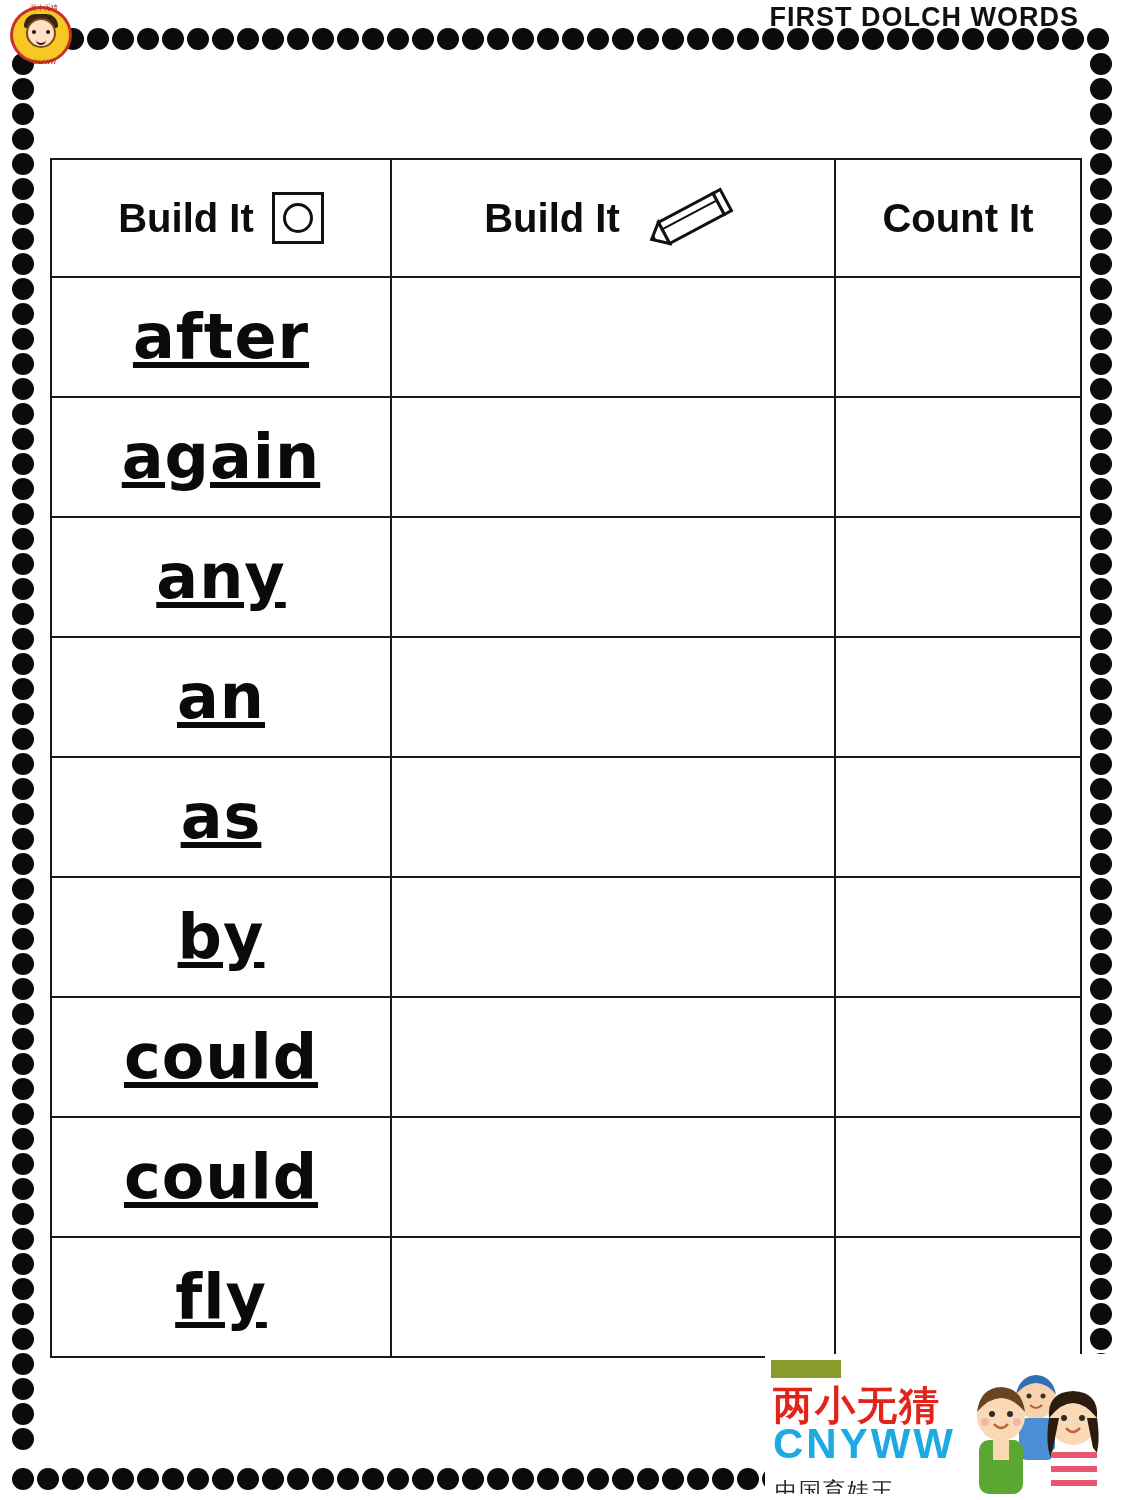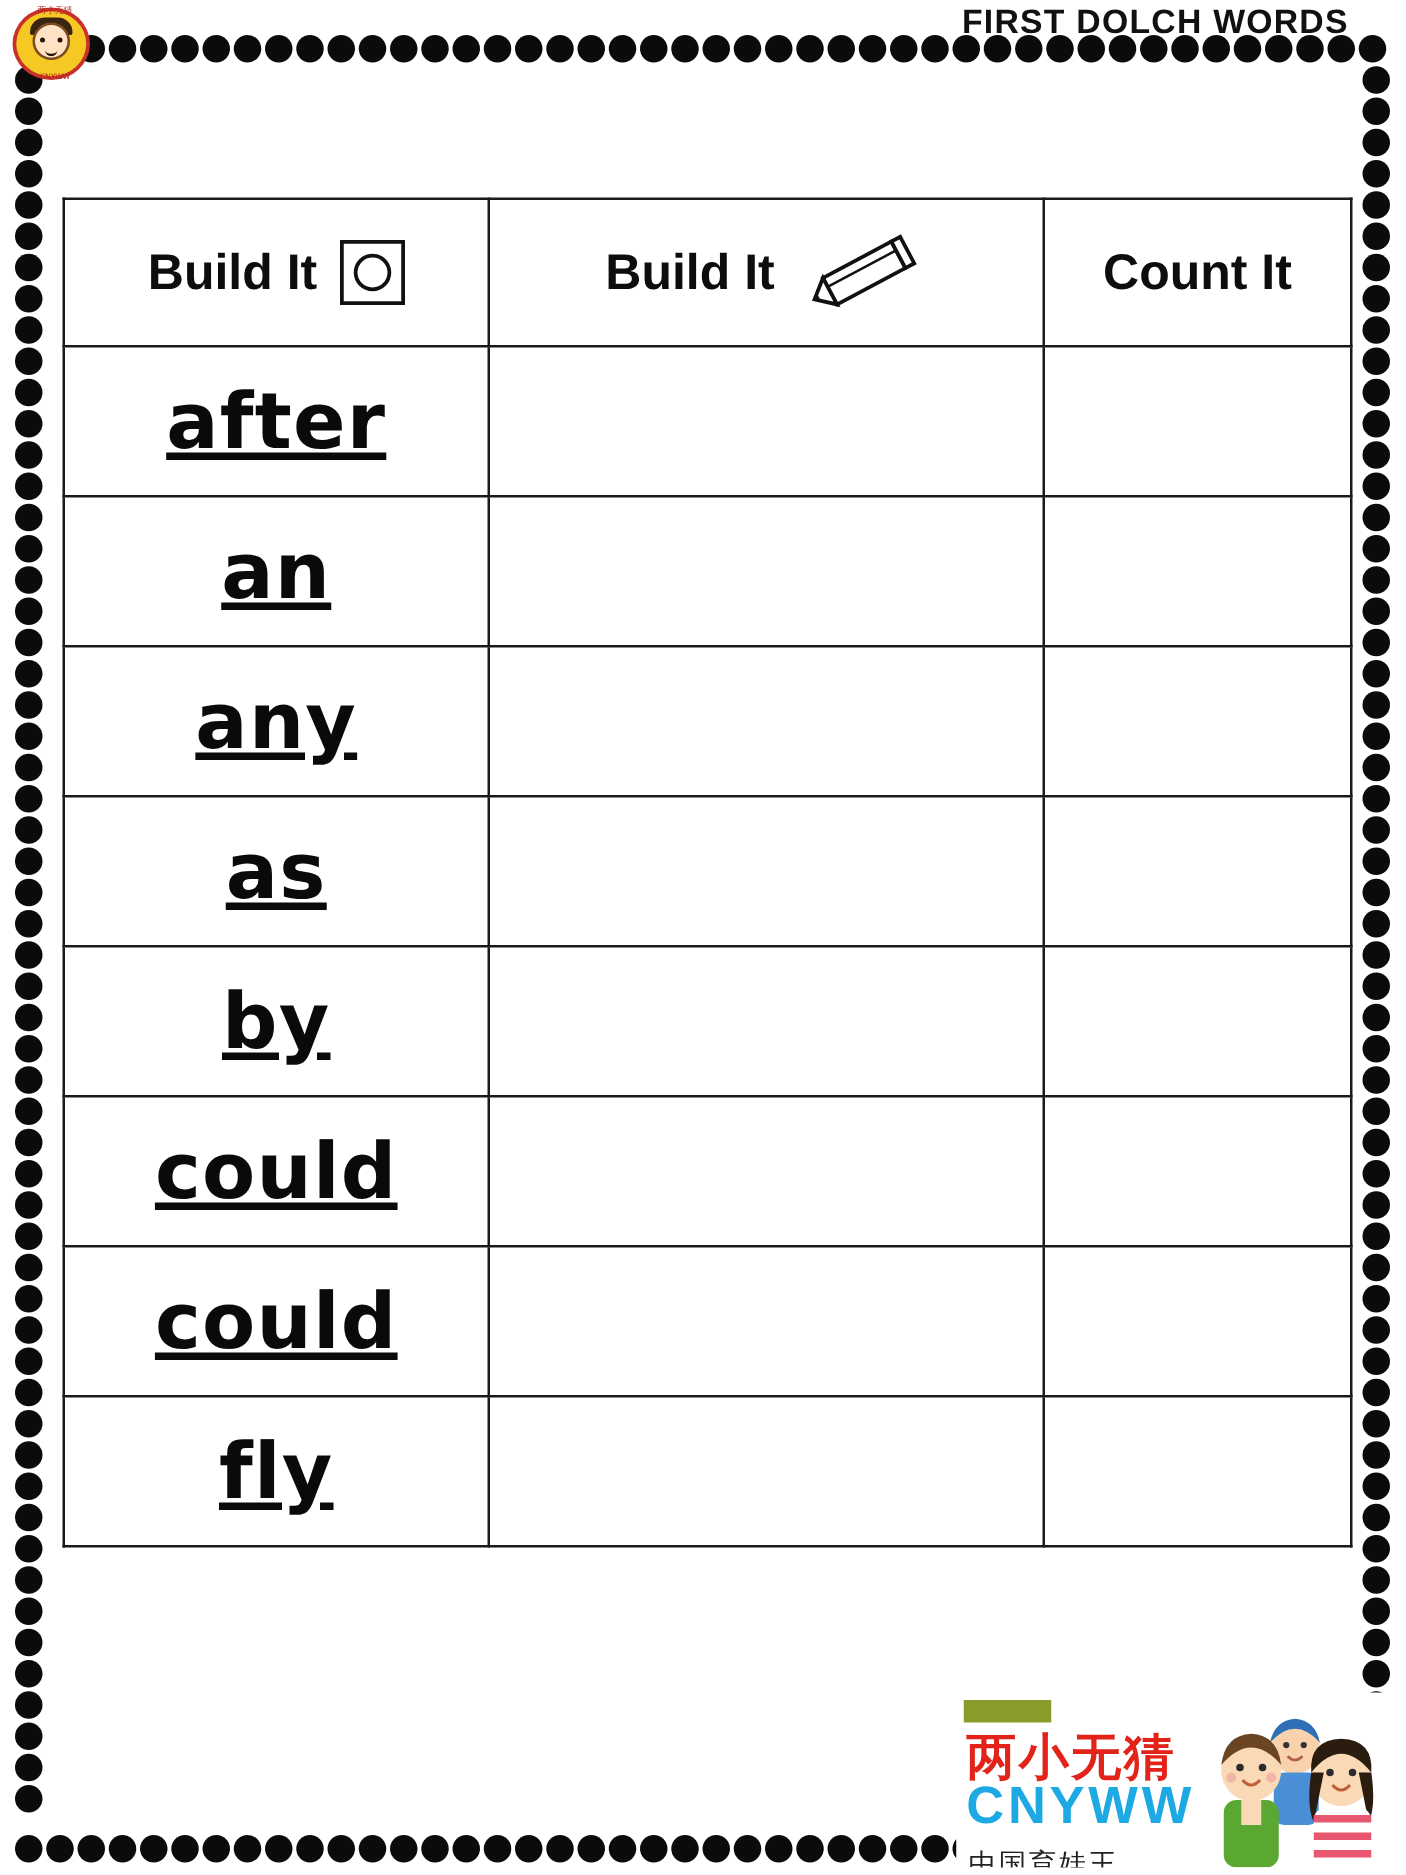--- a/index.html
+++ b/index.html
@@ -534,26 +534,31 @@
         </th>
       </tr>
     </thead>
     <tbody id="word-rows">
         <tr>
           <td class="word-cell"><span class="word">after</span></td>
           <td class="blank-cell"></td>
           <td class="blank-cell"></td>
         </tr>
         <tr>
+          <td class="word-cell"><span class="word">again</span></td>
+          <td class="blank-cell"></td>
+          <td class="blank-cell"></td>
+        </tr>
+        <tr>
+          <td class="word-cell"><span class="word">any</span></td>
+          <td class="blank-cell"></td>
+          <td class="blank-cell"></td>
+        </tr>
+        <tr>
           <td class="word-cell"><span class="word">an</span></td>
-          <td class="blank-cell"></td>
-          <td class="blank-cell"></td>
-        </tr>
-        <tr>
-          <td class="word-cell"><span class="word">any</span></td>
           <td class="blank-cell"></td>
           <td class="blank-cell"></td>
         </tr>
         <tr>
           <td class="word-cell"><span class="word">as</span></td>
           <td class="blank-cell"></td>
           <td class="blank-cell"></td>
         </tr>
         <tr>
           <td class="word-cell"><span class="word">by</span></td>

